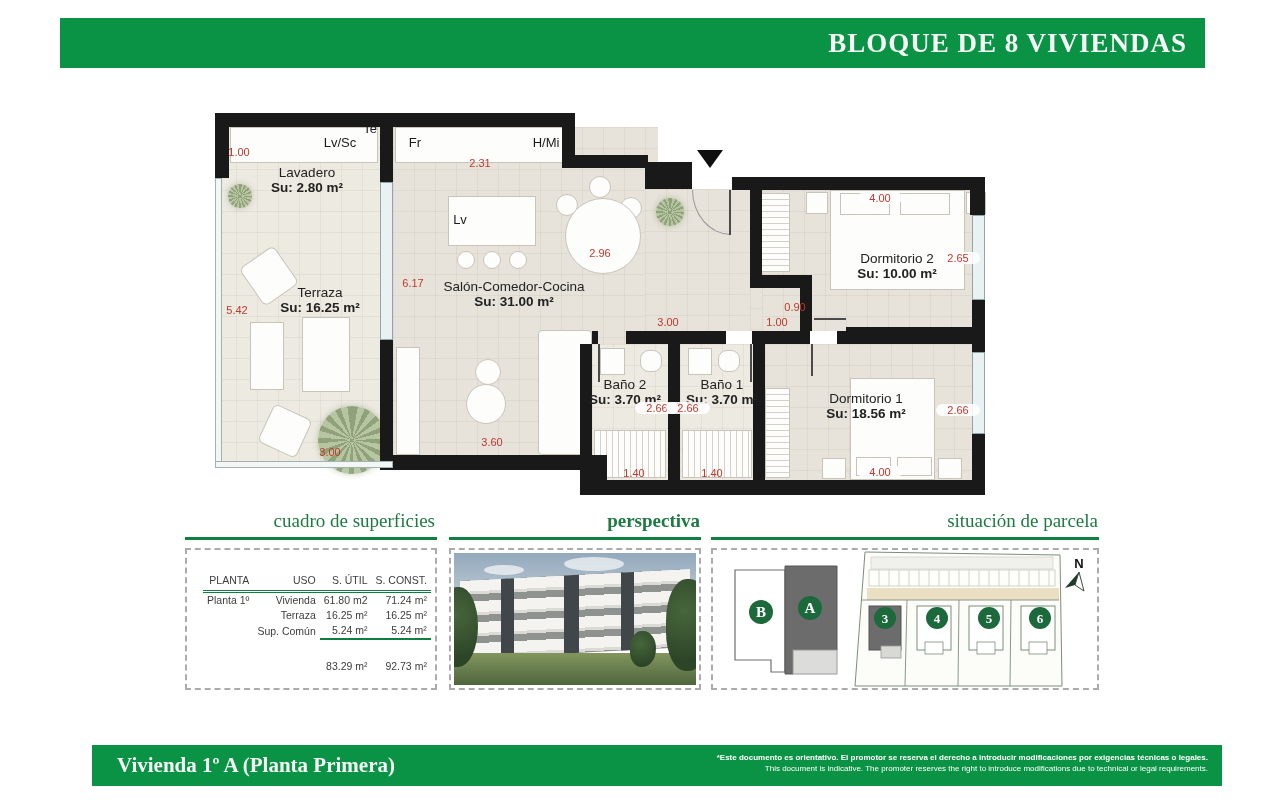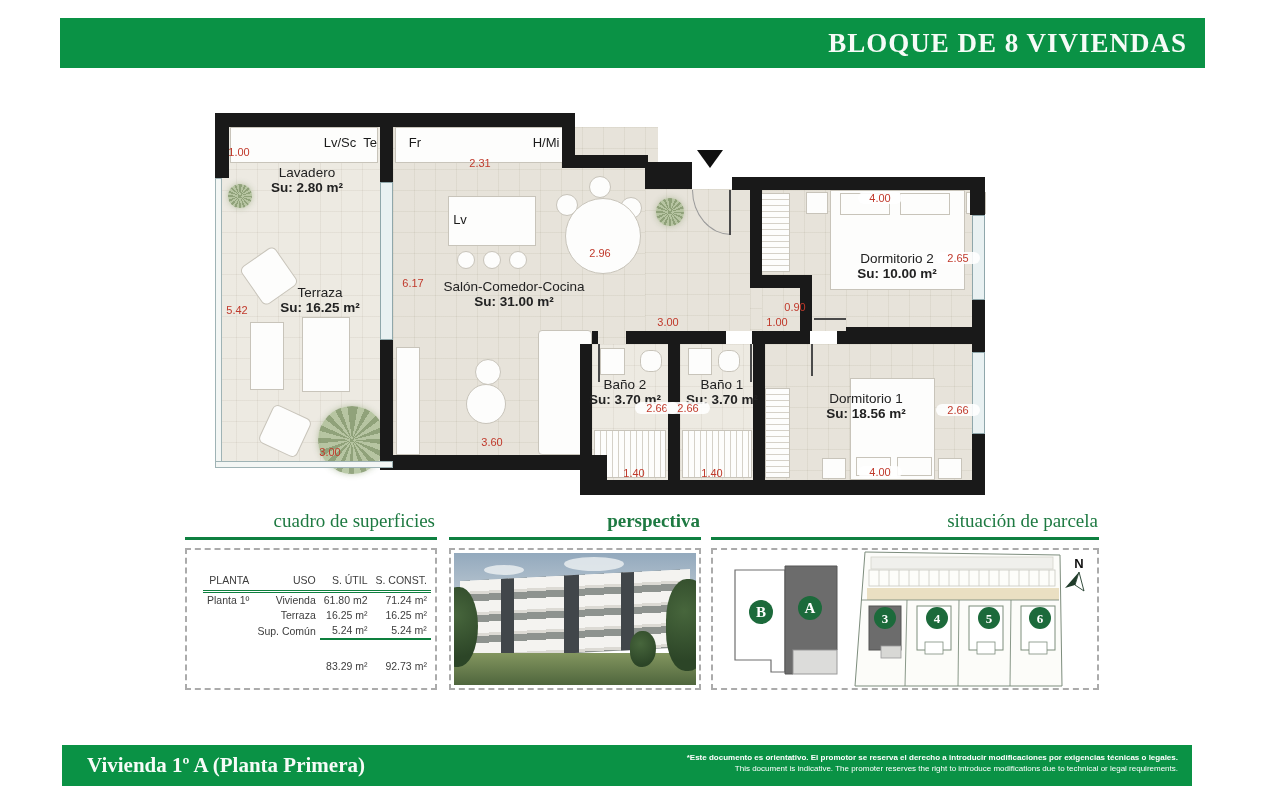--- a/index.html
+++ b/index.html
@@ -1,21 +1,21 @@
 <!DOCTYPE html>
 <html><head>
 <meta charset="utf-8">
 <style>
   html,body{margin:0;padding:0;background:#ffffff;width:1280px;height:800px;overflow:hidden;
     font-family:"Liberation Sans",sans-serif;}
   
   .topbar{position:absolute;left:60px;top:18px;width:1145px;height:50px;background:#0a9245;}
   .topbar .ttl{position:absolute;right:18px;top:0;height:50px;line-height:50px;color:#f6fbf7;
     font-family:"Liberation Serif",serif;font-weight:bold;font-size:27px;letter-spacing:1px;}
-  .botbar{position:absolute;left:62px;top:745px;width:1130px;height:41px;background:#0a9245;}
+  .botbar{position:absolute;left:92px;top:745px;width:1130px;height:41px;background:#0a9245;}
   .botbar .ttl{position:absolute;left:25px;top:0;height:41px;line-height:41px;color:#f6fbf7;
     font-family:"Liberation Serif",serif;font-weight:bold;font-size:21px;}
   .botbar .disc{position:absolute;right:14px;top:7px;text-align:right;color:#ffffff;
     font-size:8px;line-height:11px;}
   .botbar .disc .l1{font-weight:bold;}
   
   .plan{position:absolute;left:215px;top:113px;width:775px;height:390px;}
   .wall{position:absolute;background:#191919;}
   .glass{position:absolute;background:#e9f1f2;border:1px solid #8fa7ab;box-sizing:border-box;}
   .rail{position:absolute;background:#f3f6f4;border:1px solid #9fb3b5;box-sizing:border-box;}
@@ -162,21 +162,21 @@
 
   <div class="entry-tri" style="left:482px;top:37px;"></div>
   <div class="arc" style="left:477px;top:77px;width:39px;height:45px;"></div>
   <div class="leaf" style="left:514px;top:77px;width:2px;height:45px;"></div>
   <div class="leaf" style="left:383px;top:231px;width:2px;height:38px;"></div>
   <div class="leaf" style="left:535px;top:231px;width:2px;height:38px;"></div>
   <div class="leaf" style="left:596px;top:231px;width:2px;height:32px;"></div>
   <div class="leaf" style="left:599px;top:205px;width:32px;height:2px;"></div>
 
   <div class="app" style="left:100px;top:22px;width:50px;">Lv/Sc</div>
-  <div class="app" style="left:140px;top:22px;width:30px;">Te</div>
+  <div class="app" style="left:140px;top:8px;width:30px;">Te</div>
   <div class="app" style="left:179px;top:22px;width:30px;padding-left:6px;">Fr</div>
   <div class="app" style="left:306px;top:22px;width:50px;">H/Mi</div>
   <div class="app" style="left:230px;top:99px;width:30px;">Lv</div>
 
   <div class="roomlbl" style="left:17px;top:52px;width:150px;">
     <div>Lavadero</div>
     <div class="su">Su: 2.80 m²</div>
   </div>
   <div class="roomlbl" style="left:30px;top:172px;width:150px;">
     <div>Terraza</div>

